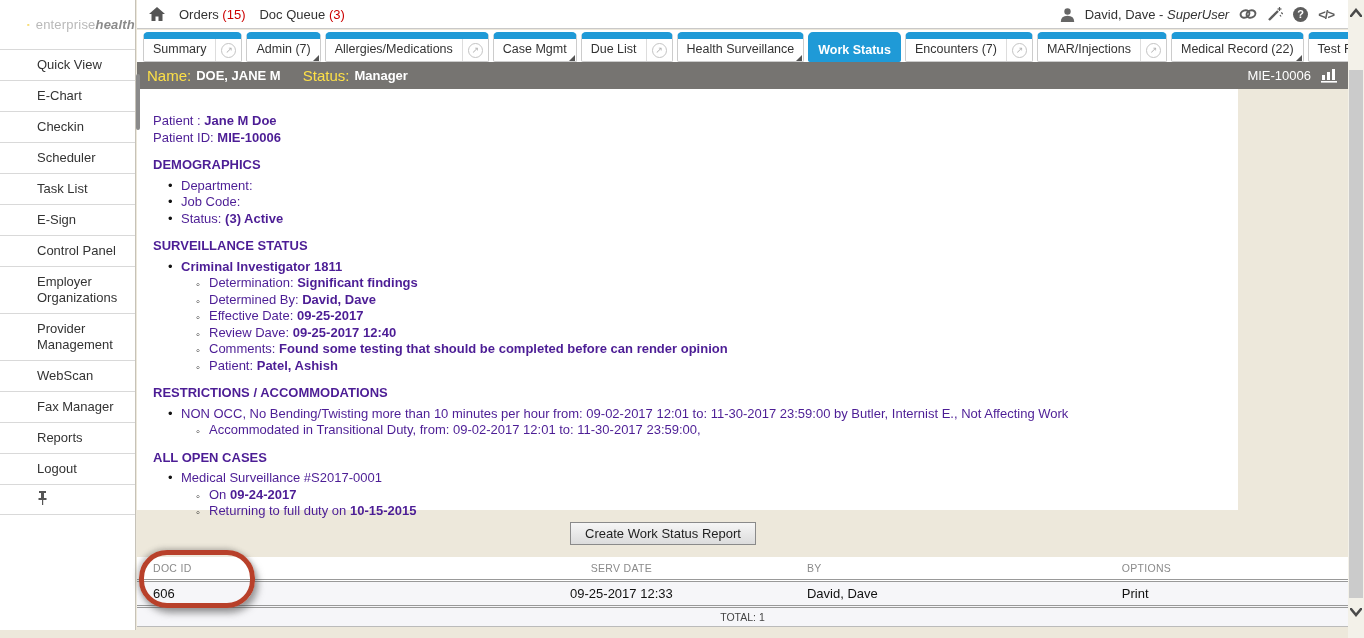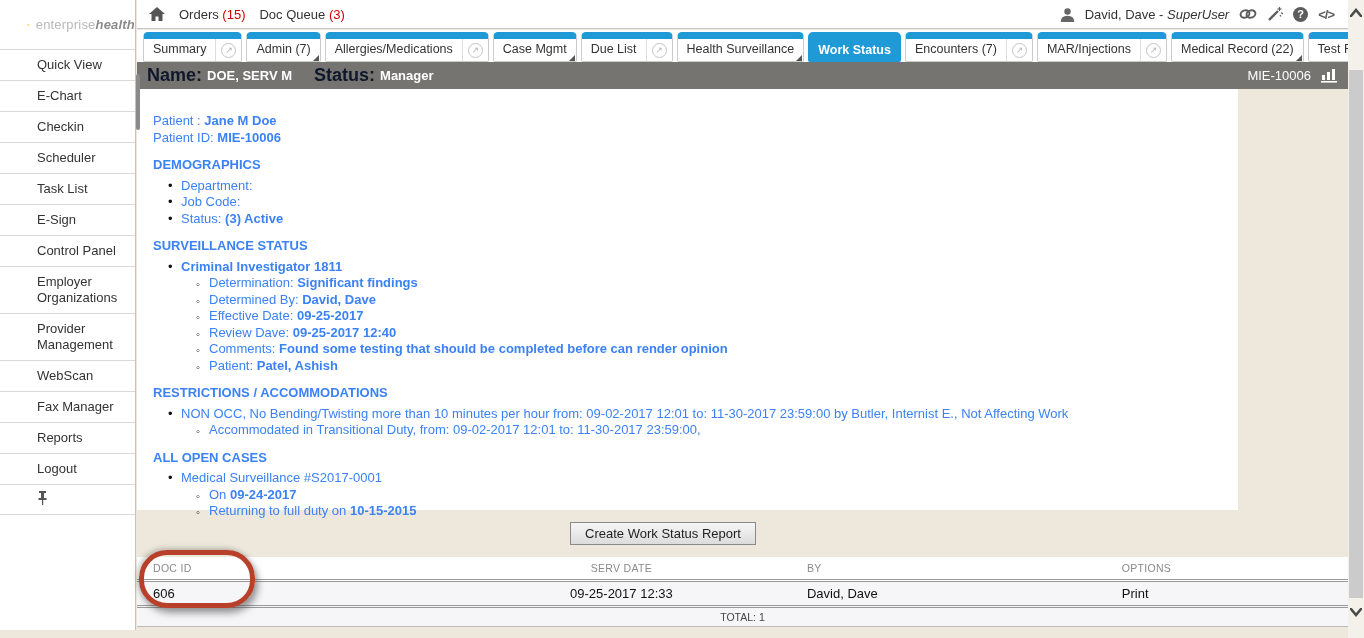--- a/index.html
+++ b/index.html
@@ -33,27 +33,27 @@
   .tab { position:relative; display:flex; align-items:stretch; margin-right:4px; border-radius:5px 5px 2px 2px; background:#fff; border:1px solid #ccc; border-top:7px solid #1f9ad7; height:30px; cursor:pointer; flex:none; }
   .tab-label { padding:3px 9px 0 9px; font-size:12.5px; color:#333; white-space:nowrap; }
   .tab-popout { border-left:1px solid #ddd; width:26px; display:flex; align-items:center; justify-content:center; }
   .popout-circle { width:15px; height:15px; border:1px solid #c4c4c4; border-radius:50%; color:#b5b5b5; font-size:9px; line-height:13px; text-align:center; }
   .tab-fold { position:absolute; right:1px; bottom:0; width:0; height:0; border-left:6px solid transparent; border-bottom:6px solid #555; }
   .tab.active { background:#1f9ad7; border-color:#1f9ad7; }
   .tab.active .tab-label { color:#fff; font-weight:bold; padding-top:4px; }
 
   
   .pbanner { position:absolute; left:137px; top:62px; width:1211px; height:27px; background:#767471; display:flex; align-items:center; padding:0 10px; color:#fff; }
-  .pb-label { color:#0f172a; font-size:18px; margin-right:5px;font-weight:bold; }
+  .pb-label { color:#fde047; font-size:15px; margin-right:5px; }
   .pb-value { color:#fff; font-weight:bold; font-size:13px; margin-right:22px; }
   .pb-right { margin-left:auto; display:flex; align-items:center; gap:10px; }
   .pb-mrn { font-size:13px; color:#fff; }
 
   
-  .content { position:absolute; left:137px; top:89px; width:1101px; height:421px; background:#fff; padding:24px 16px 0 16px; font-size:13px; color:#3b82f6; line-height:16.5px; }
+  .content { position:absolute; left:137px; top:89px; width:1101px; height:421px; background:#fff; padding:24px 16px 0 16px; font-size:13px; color:#4c1d95; line-height:16.5px; }
   .line b, .b1 b, .b2 b { font-weight:bold; }
   .sec-head { font-weight:bold; margin:11px 0 4px 0; }
   .b1 { position:relative; padding-left:28px; }
   .b1::before { content:"•"; position:absolute; left:15px; color:#111; }
   .b2 { position:relative; padding-left:56px; }
   .b2::before { content:"◦"; position:absolute; left:43px; font-size:11px; top:1px; color:#111; }
 
   
   .btn-band { position:absolute; left:137px; top:510px; width:1052px; height:47px; display:flex; align-items:center; justify-content:center; }
   .report-btn { font-family:"Liberation Sans", sans-serif; font-size:13px; color:#222; padding:3px 14px; background:linear-gradient(#f6f6f6,#dcdcdc); border:1px solid #8a8a8a; cursor:pointer; }
@@ -217,21 +217,21 @@
         <span class="tab-fold"></span>
     </div>
     <div class="tab">
       <span class="tab-label">Test Results</span>
     </div>
 
   </div>
 
   <div class="pbanner">
     <span class="pb-label">Name:</span>
-    <span class="pb-value">DOE, SERV M</span>
+    <span class="pb-value">DOE, JANE M</span>
     <span class="pb-label">Status:</span>
     <span class="pb-value">Manager</span>
     <span class="pb-right">
       <span class="pb-mrn">MIE-10006</span>
       <svg width="17" height="15" viewBox="0 0 17 15">
         <g fill="#fff">
             <rect x="1" y="7" width="3" height="5"></rect>
             <rect x="6" y="4" width="3" height="8"></rect>
             <rect x="11" y="1" width="3" height="11"></rect>
             <rect x="0" y="13" width="16" height="1.6"></rect>

